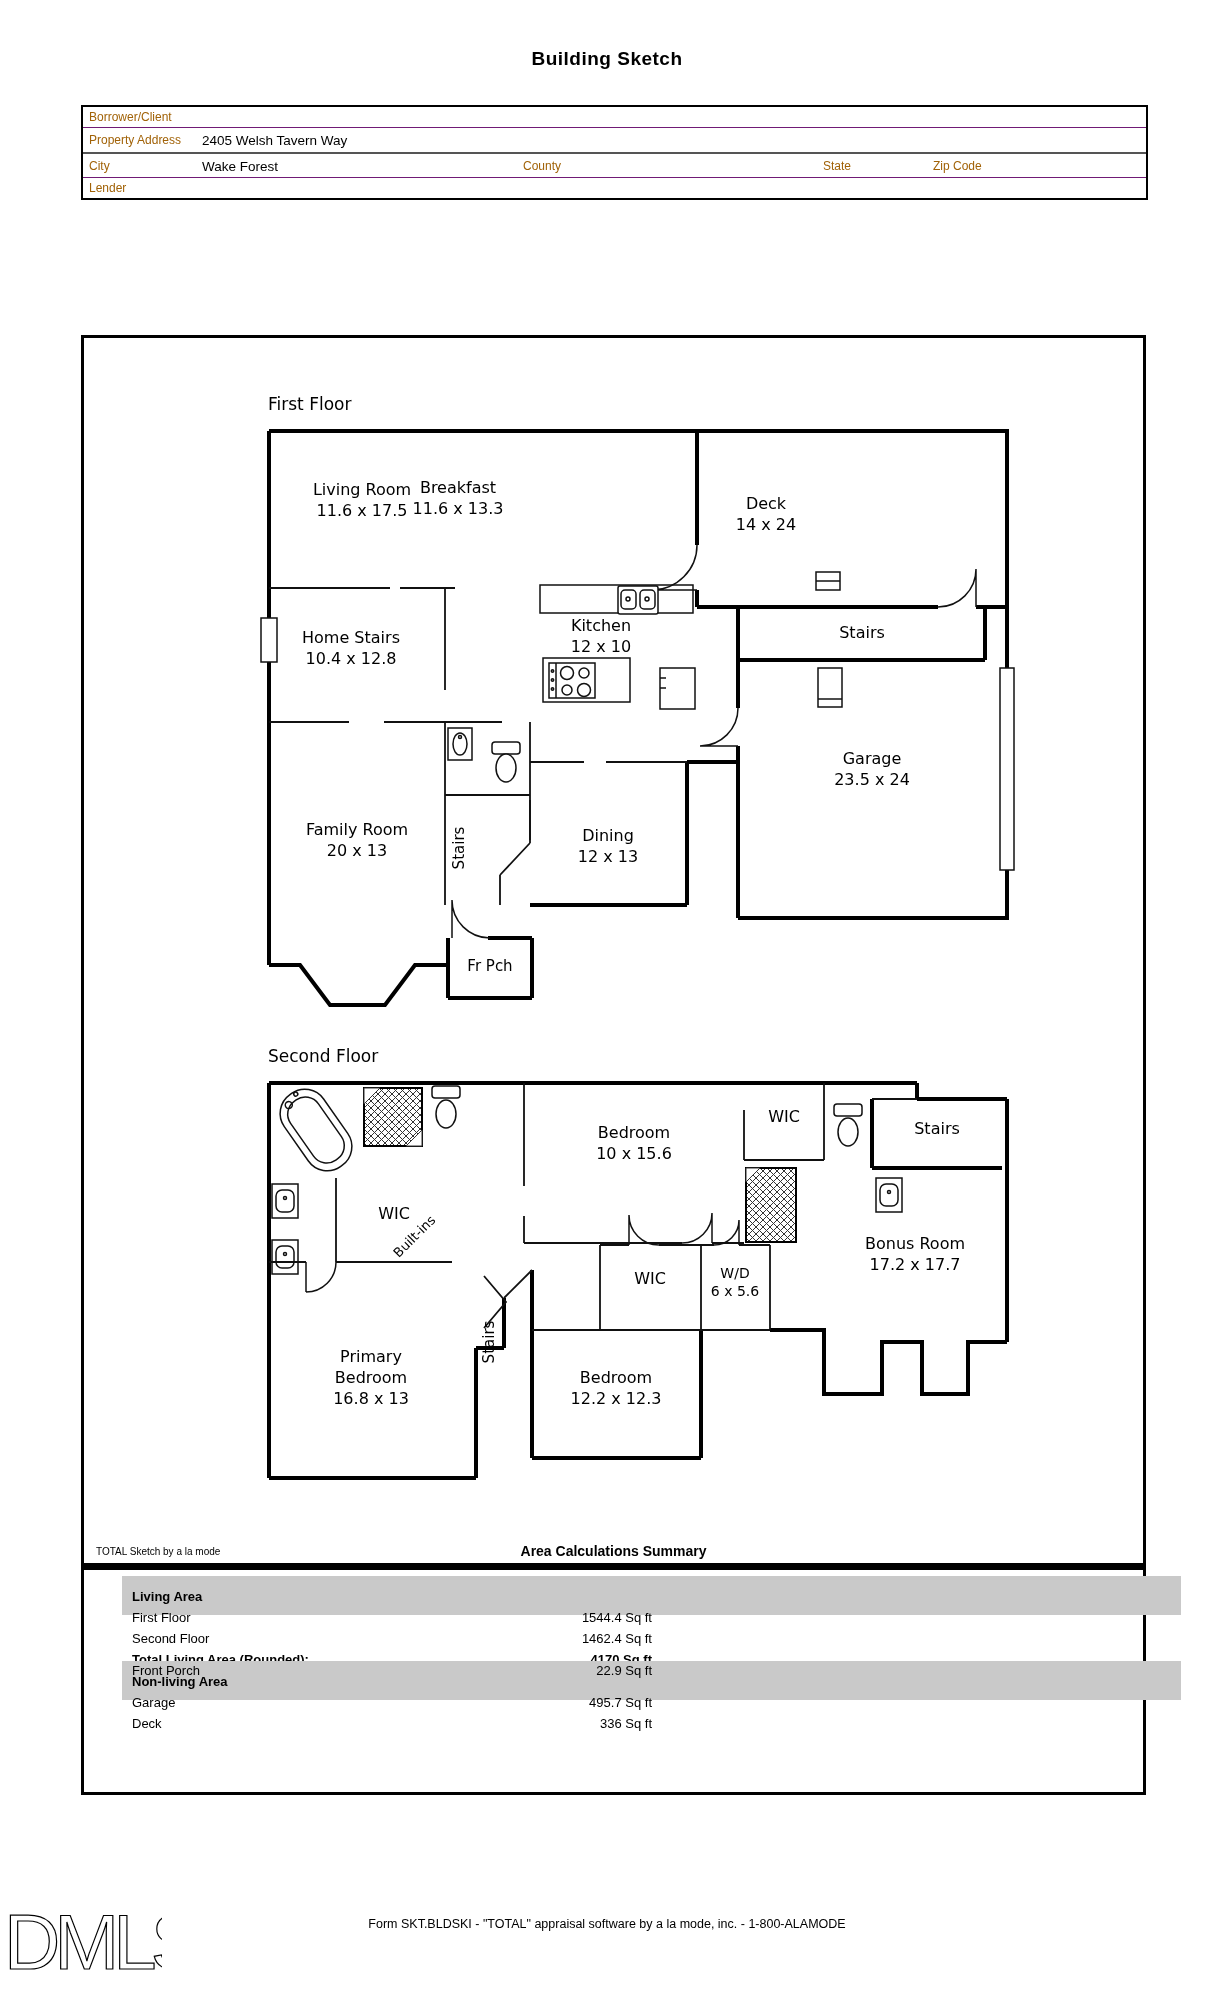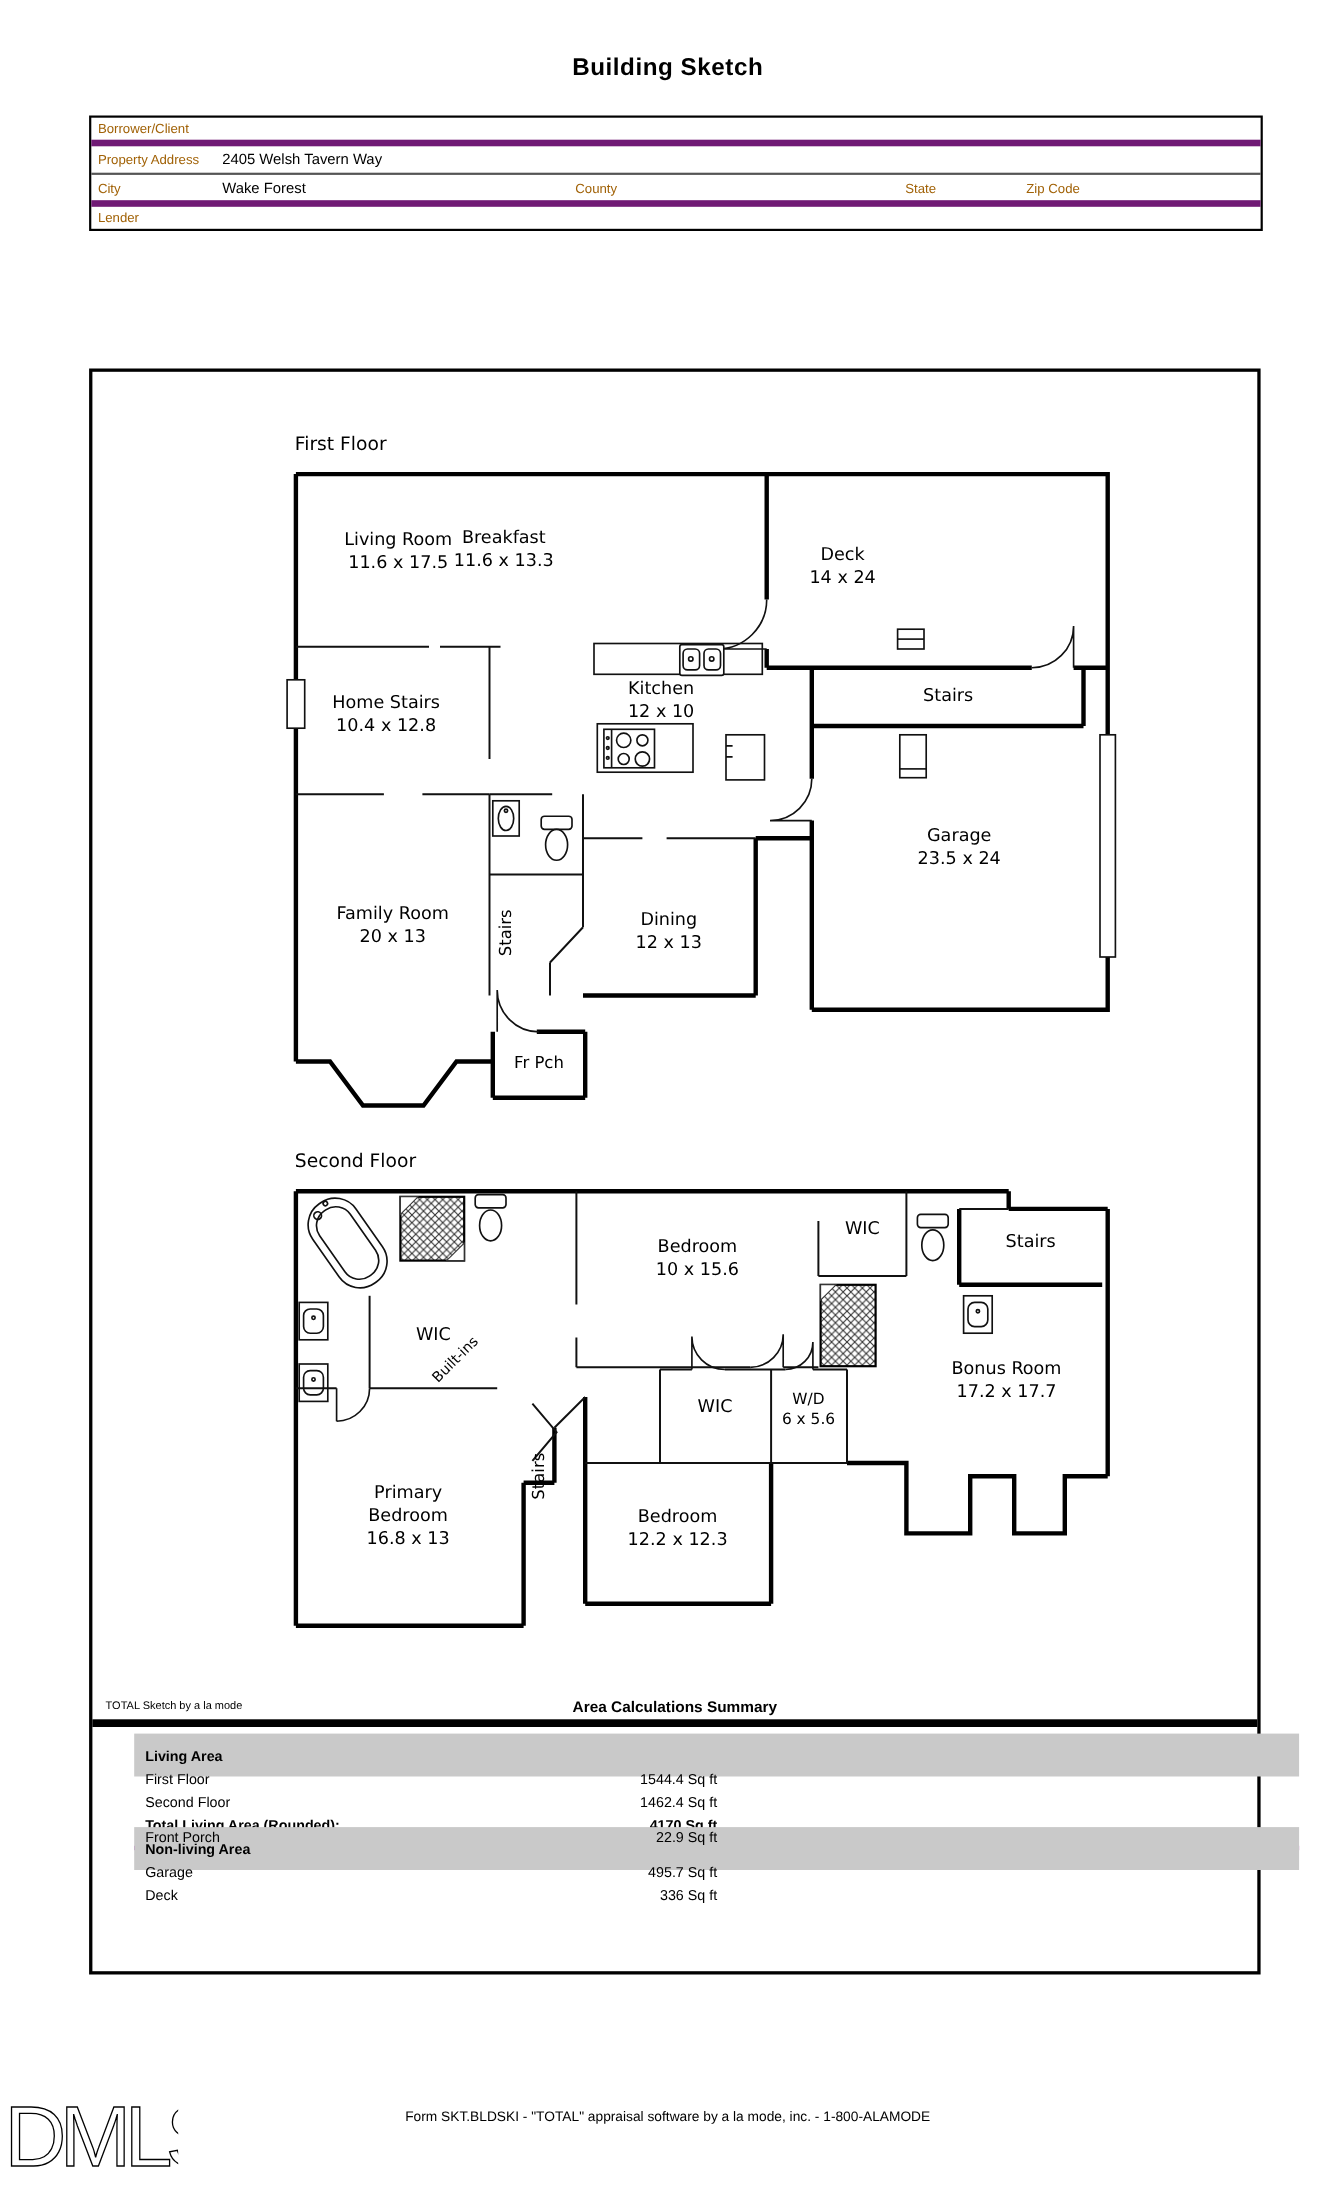--- a/index.html
+++ b/index.html
@@ -1,22 +1,22 @@
 <!DOCTYPE html>
 <html><head>
 <meta charset="utf-8">
 <style>
   html,body{margin:0;padding:0;background:#fff;}
   #page{position:relative;width:1214px;height:2000px;background:#fff;
         font-family:"Liberation Sans",sans-serif;color:#000;overflow:hidden;}
   
   #doc-title{position:absolute;top:48px;left:0;width:100%;text-align:center;
-             font-size:22px;font-weight:bold;letter-spacing:.5px;}
+             font-size:19px;font-weight:bold;letter-spacing:.5px;}
   #info-table{position:absolute;left:81px;top:105px;width:1063px;border:2px solid #000;}
-  .irow{position:relative;border-top:6px solid #701a75;height:20px;}
+  .irow{position:relative;border-top:1px solid #701a75;height:20px;}
   .irow:first-child{border-top:none;}
   .irow.tall{height:24px;}
   .irow.mid{height:23px;border-top:2px solid #555;}
   .ilabel{position:absolute;top:50%;transform:translateY(-50%);font-size:12px;
           font-family:"Liberation Sans",sans-serif;color:#a16207;white-space:nowrap;}
   .ivalue{position:absolute;top:50%;transform:translateY(-50%);font-size:13.5px;white-space:nowrap;}
   
   #sketch-box{position:absolute;left:81px;top:335px;width:1059px;height:1454px;
               border:3px solid #000;}
   #plan-svg{position:absolute;left:0;top:0;}

